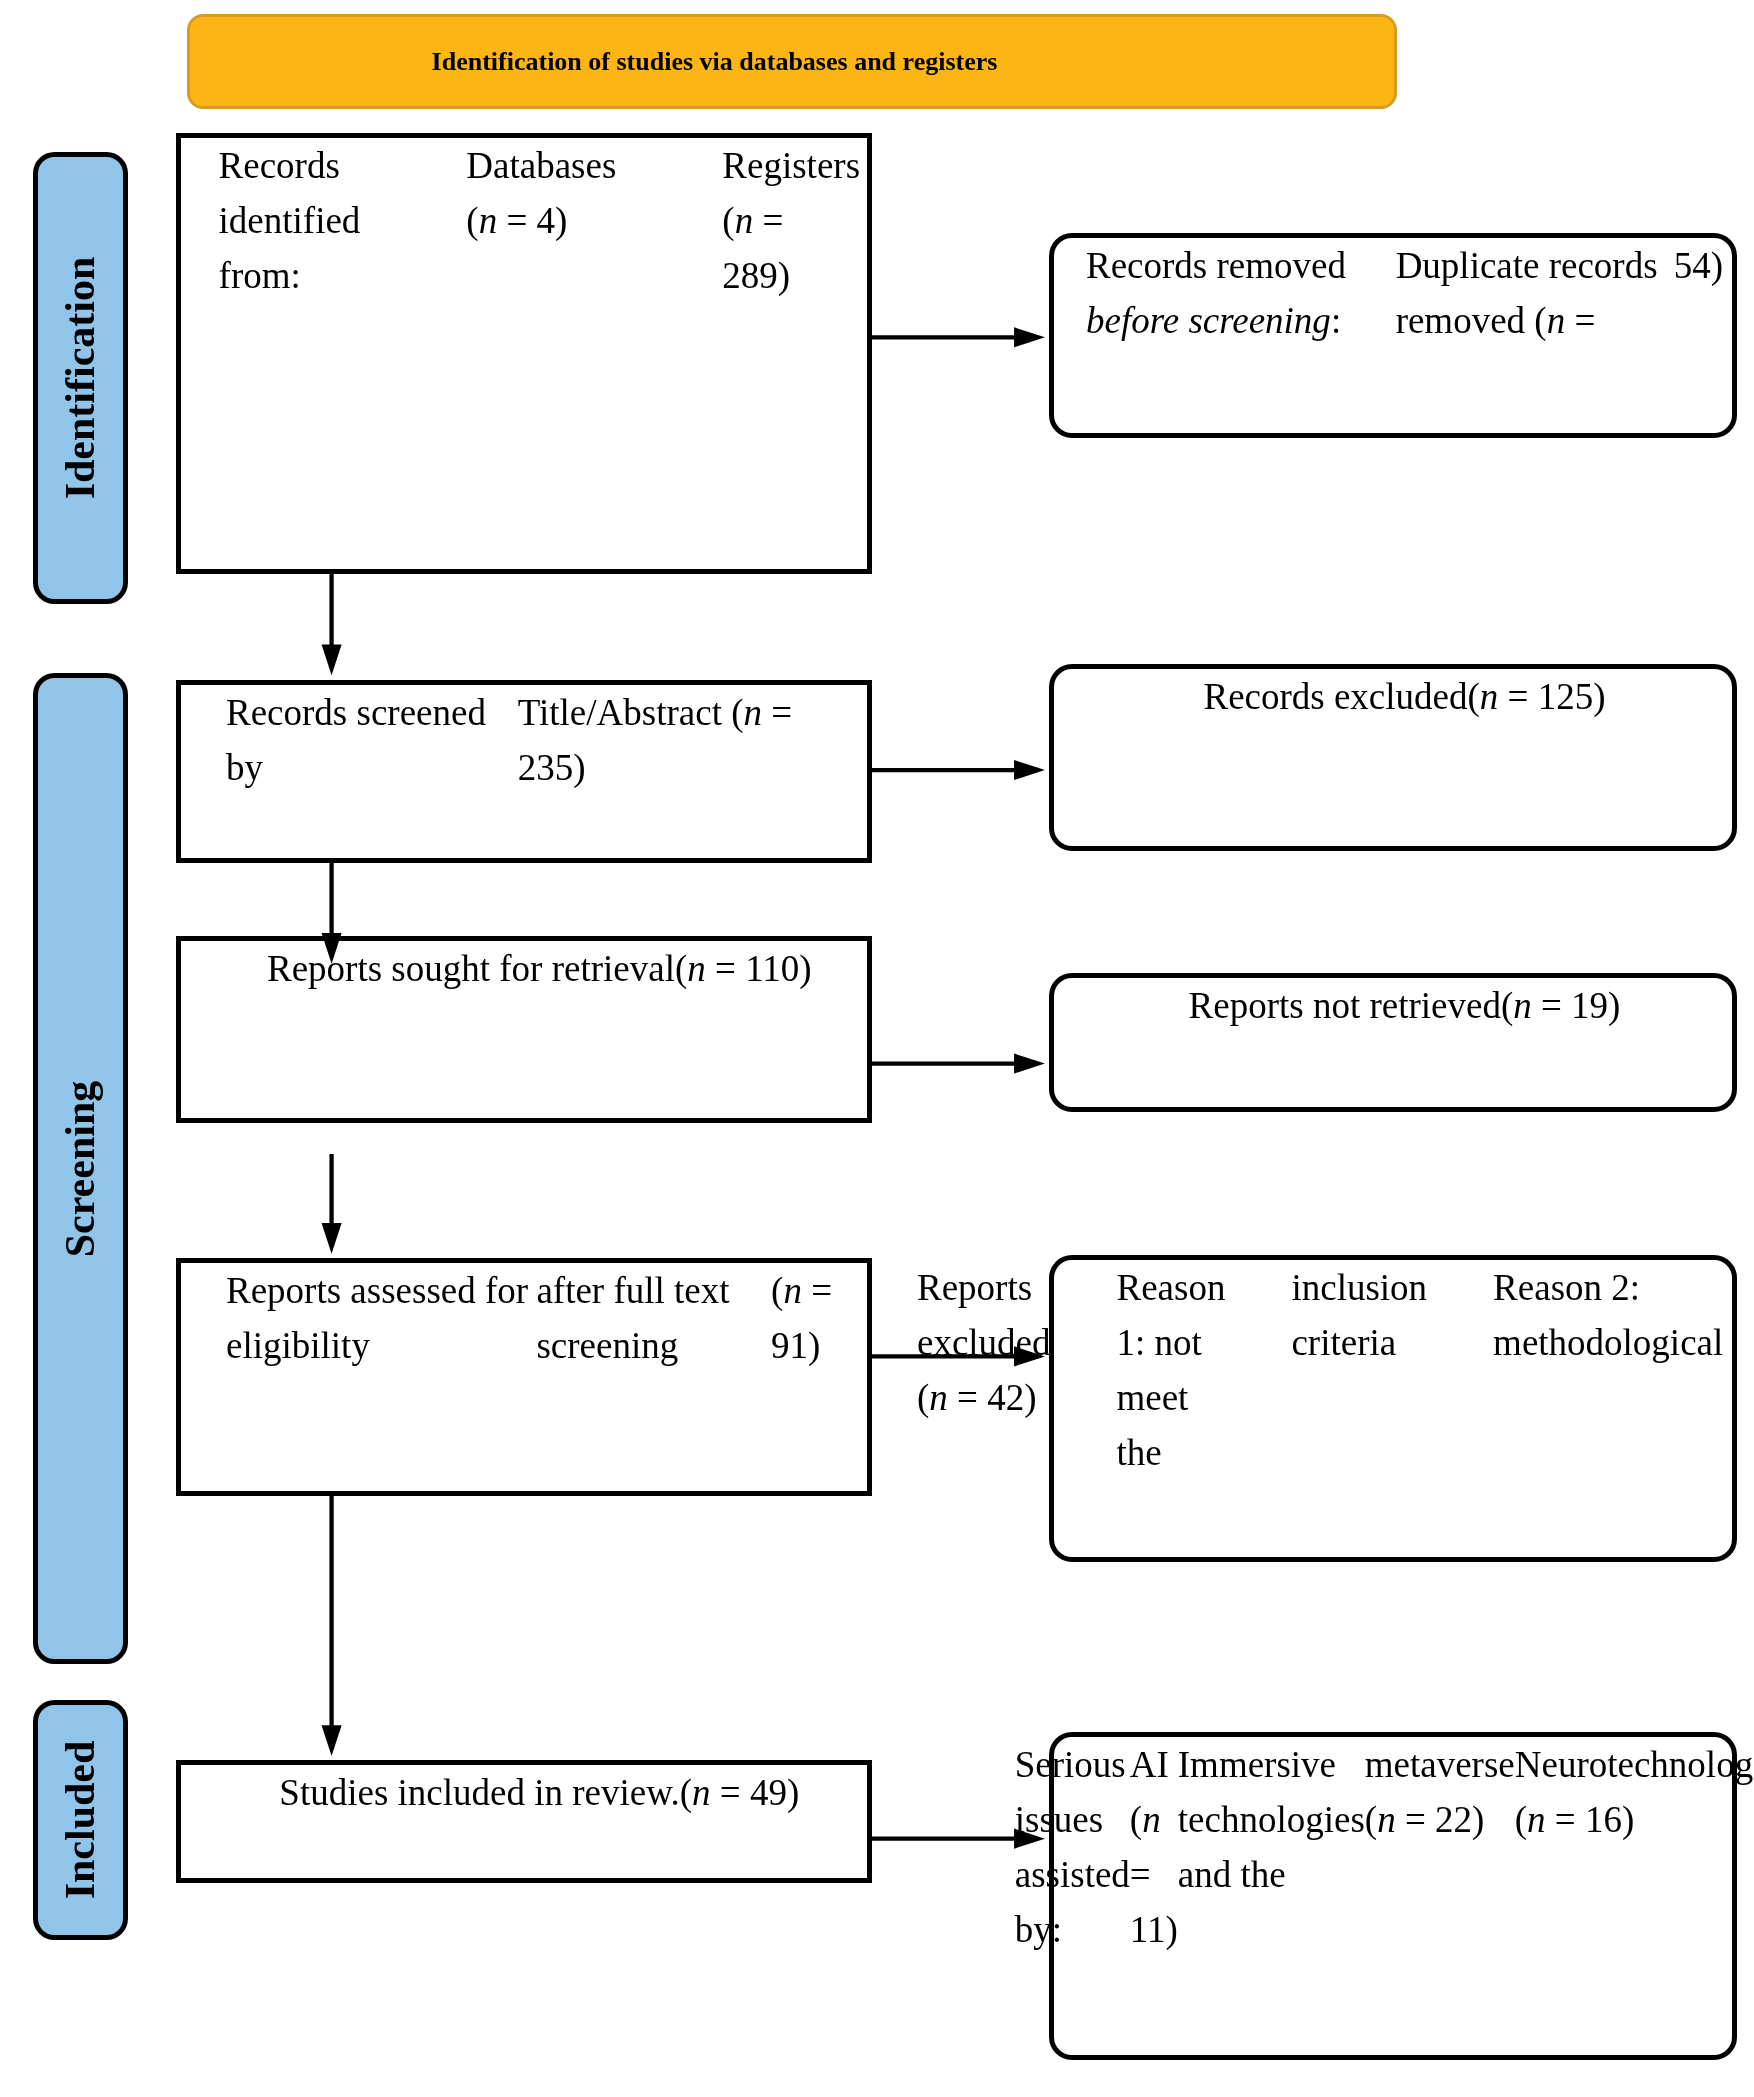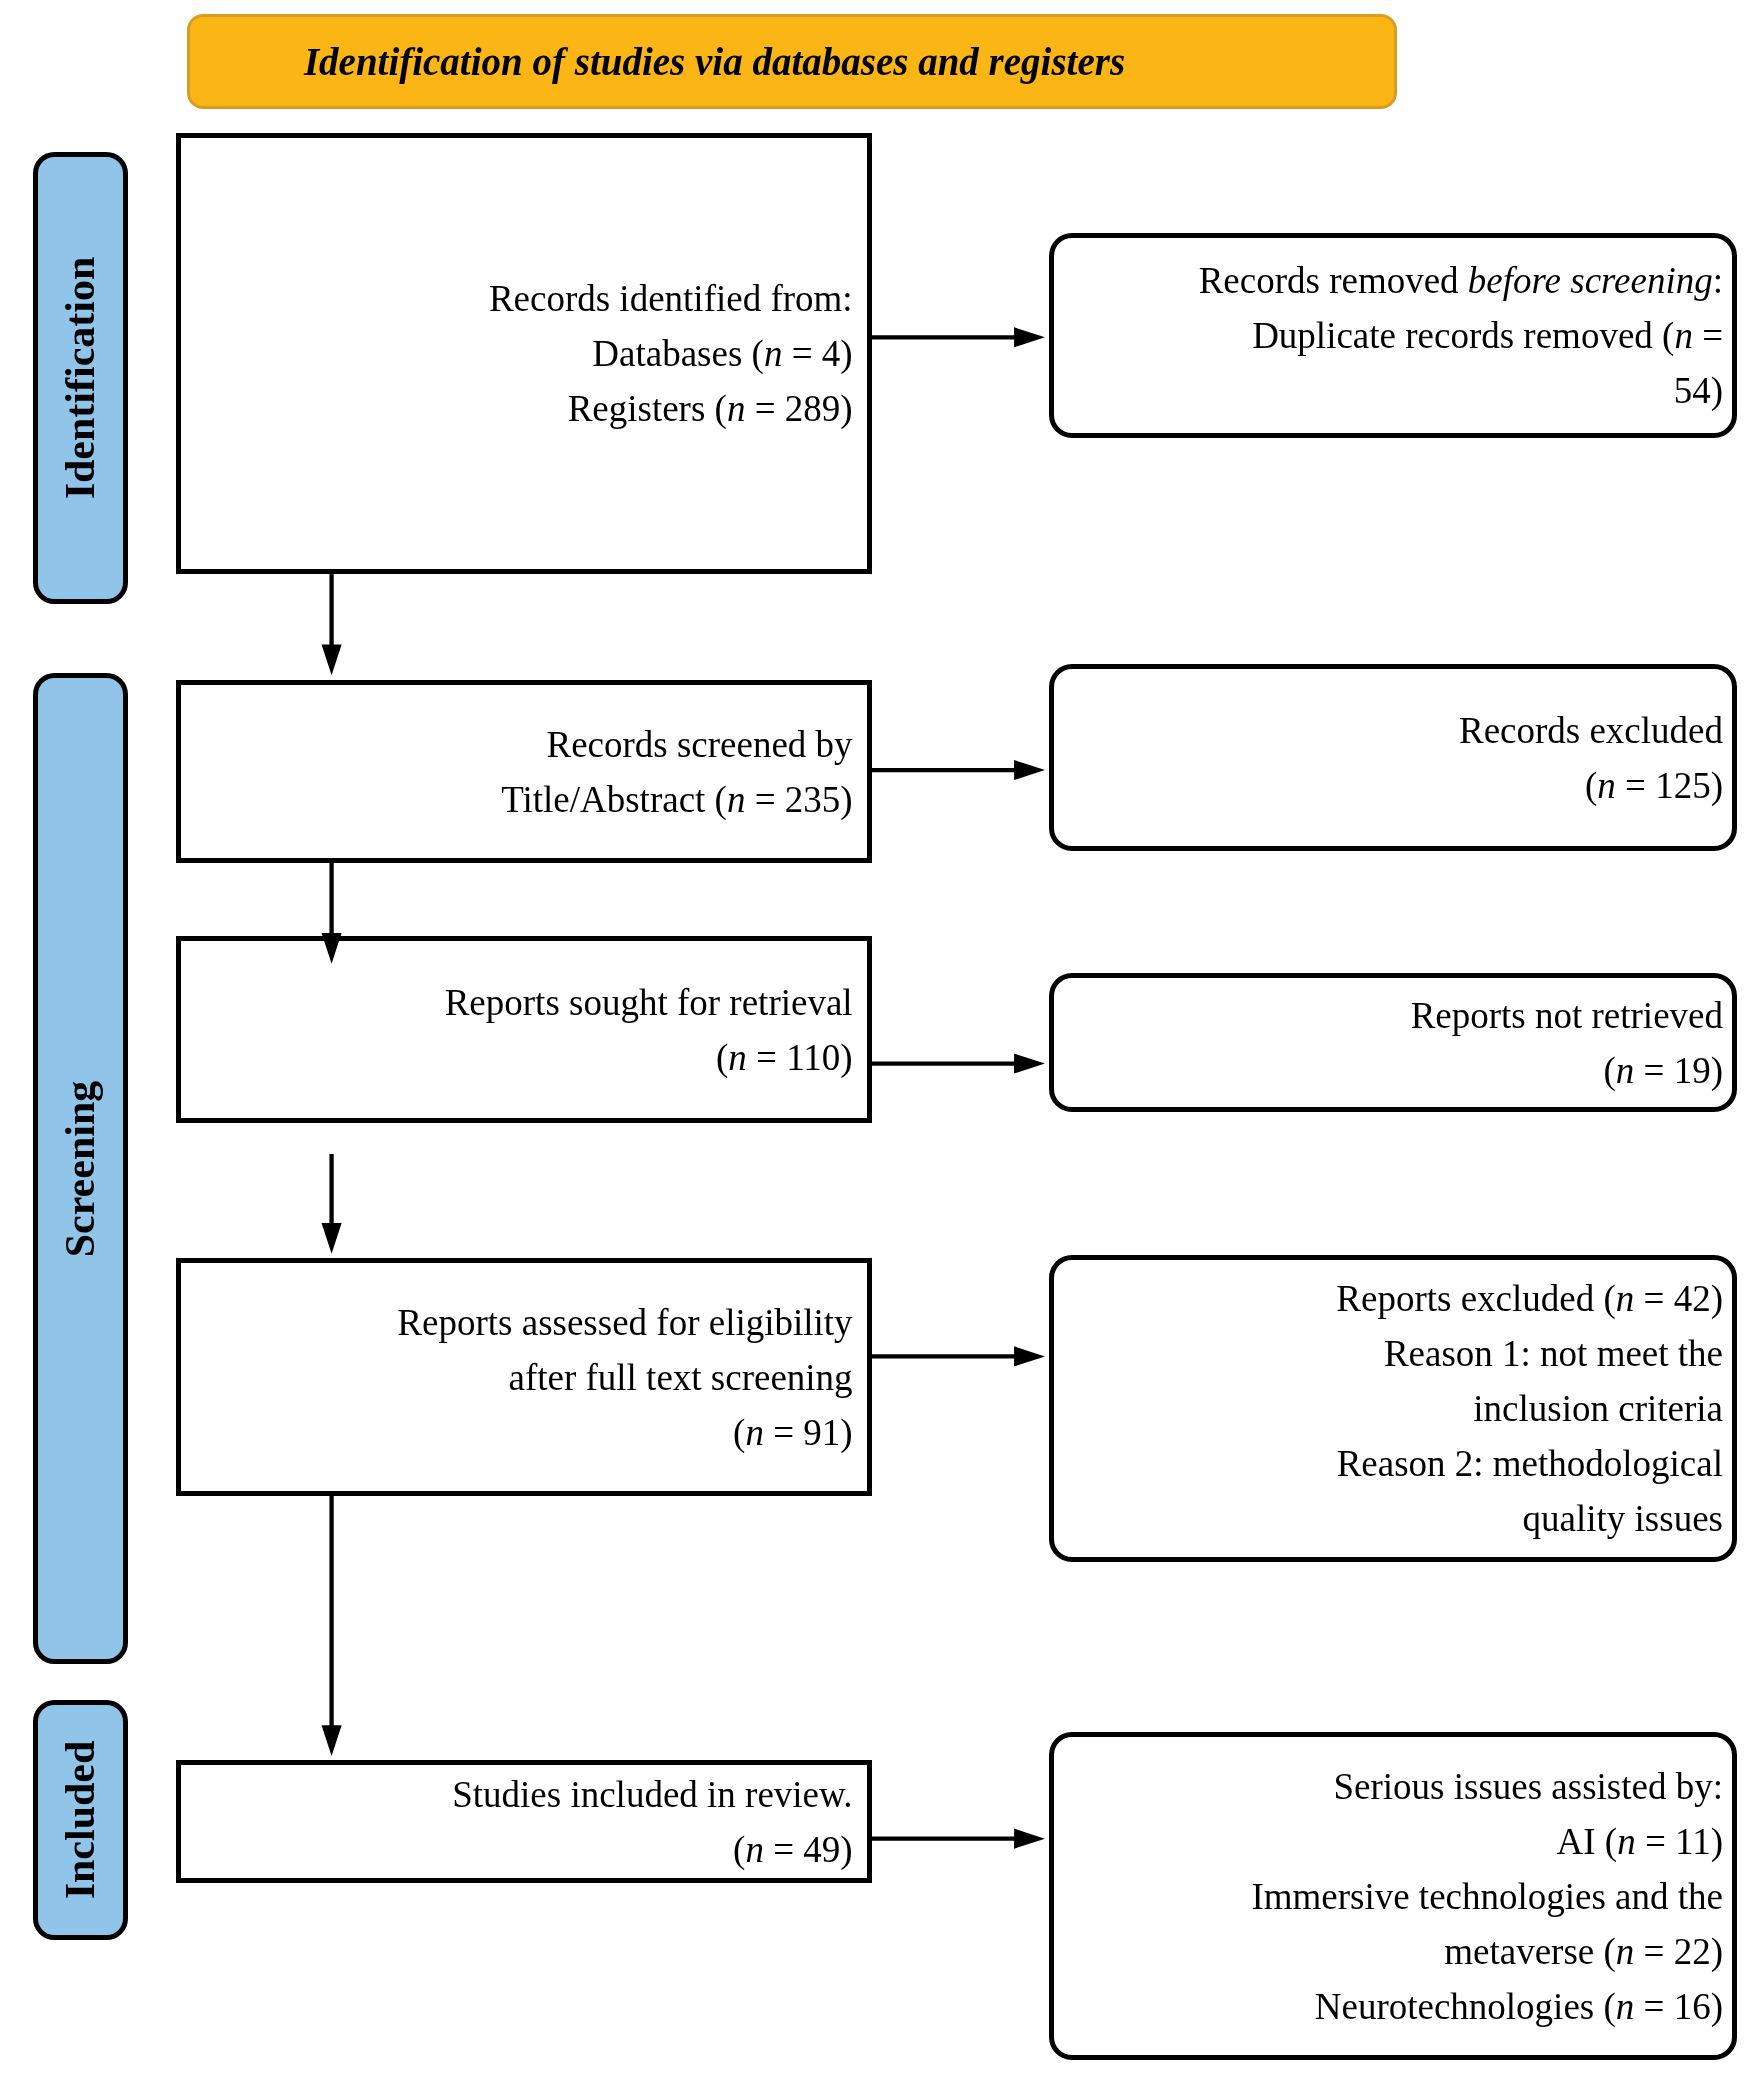--- a/index.html
+++ b/index.html
@@ -14,21 +14,21 @@
     overflow:hidden;
   }
   .banner{
     position:absolute;
     left:187px; top:14.4px; width:1210px; height:95px;
     background:var(--banner_fill,#FBB615);
     border:3.6px solid var(--banner_border,#DA9C20);
     border-radius:16px;
     display:flex; align-items:center; justify-content:center;
     padding-right:155px;
-    font-size:39px; font-weight:bold;font-style:italic;
+    font-size:26px; font-weight:bold;
   }
   .stage{
     position:absolute;
     left:33px; width:95px;
     background:var(--stage_fill,#90C4E9);
     border:5px solid var(--box_border,#000);
     border-radius:21.5px;
     display:flex; align-items:center; justify-content:center;
   }
   .stage span{
@@ -36,22 +36,22 @@
     white-space:nowrap;
     font-size:42px; font-weight:bold;
   }
   #stage-identification{top:152px; height:452px;}
   #stage-screening{top:673px; height:991px;}
   #stage-included{top:1700px; height:240px;}
   .box{
     position:absolute;
     background:var(--box_fill,#fff);
     border:5px solid var(--box_border,#000);
-    display:flex; flex-direction:column; justify-content:center;
-    font-size:37px; line-height:55px;text-align:right;
+    display:flex; flex-direction:row; justify-content:center;
+    font-size:37px; line-height:55px;
   }
   .box.left{left:176px; width:696px; padding-left:45px; padding-right:14.4px;}
   .box.right{left:1049px; width:688px; padding-left:32px; padding-right:9px;border-radius:23px;}
   .box.left .indent-1{padding-left:106px;}
   .box.right .indent-1{padding-left:66px;}
   #box-l1{top:133px;  height:441px;}
   #box-l2{top:680px;  height:183px;}
   #box-l3{top:936px; height:187px;}
   #box-l4{top:1258px; height:238px;}
   #box-l5{top:1760px; height:123px;}

